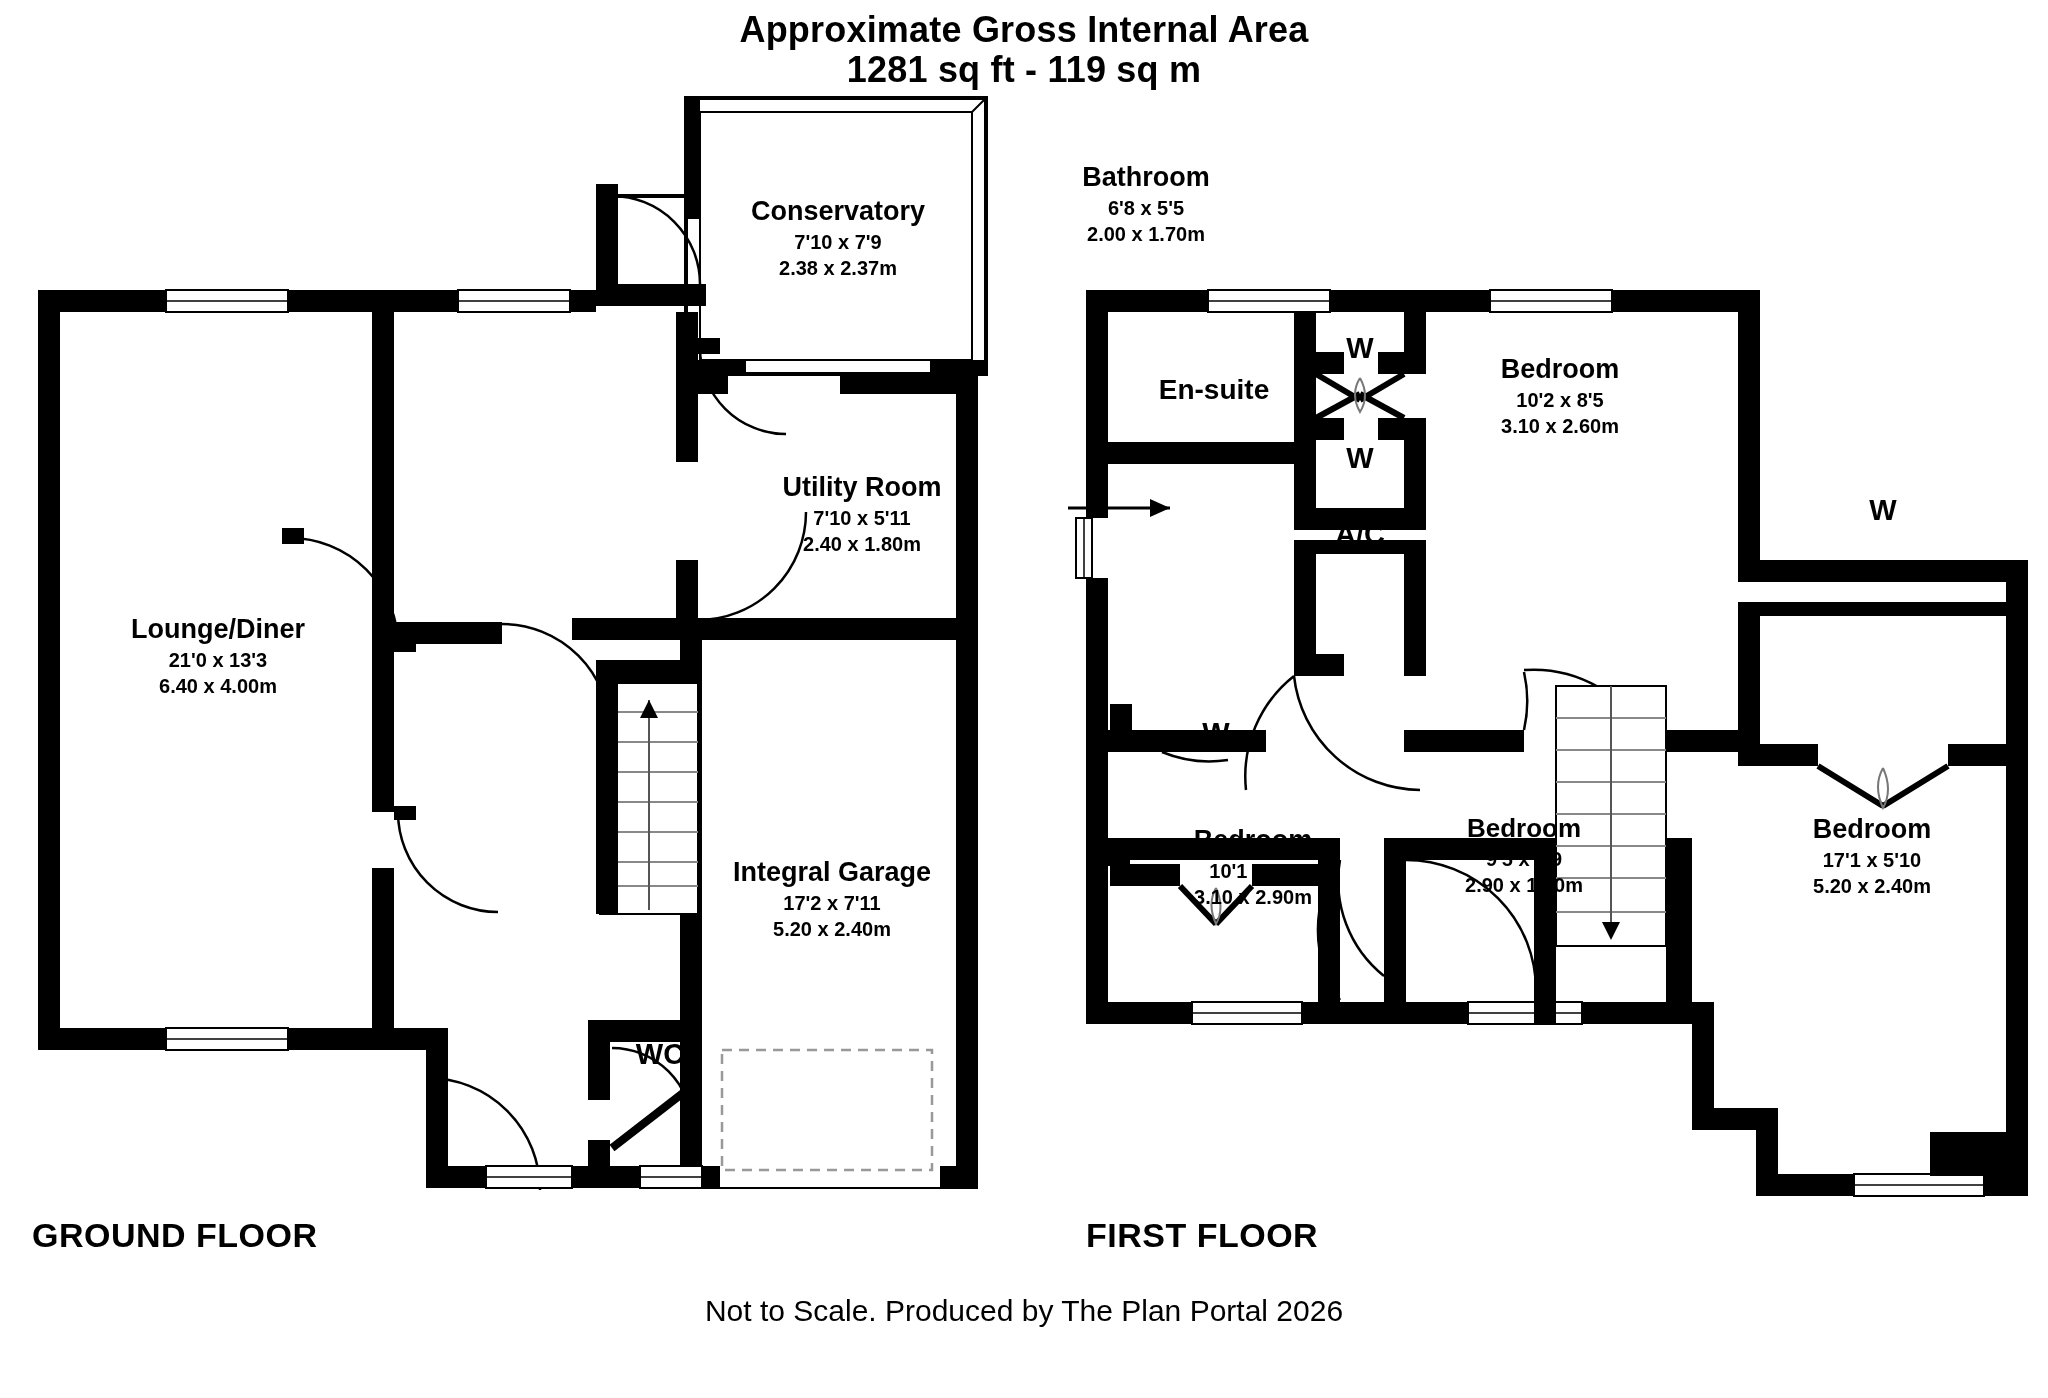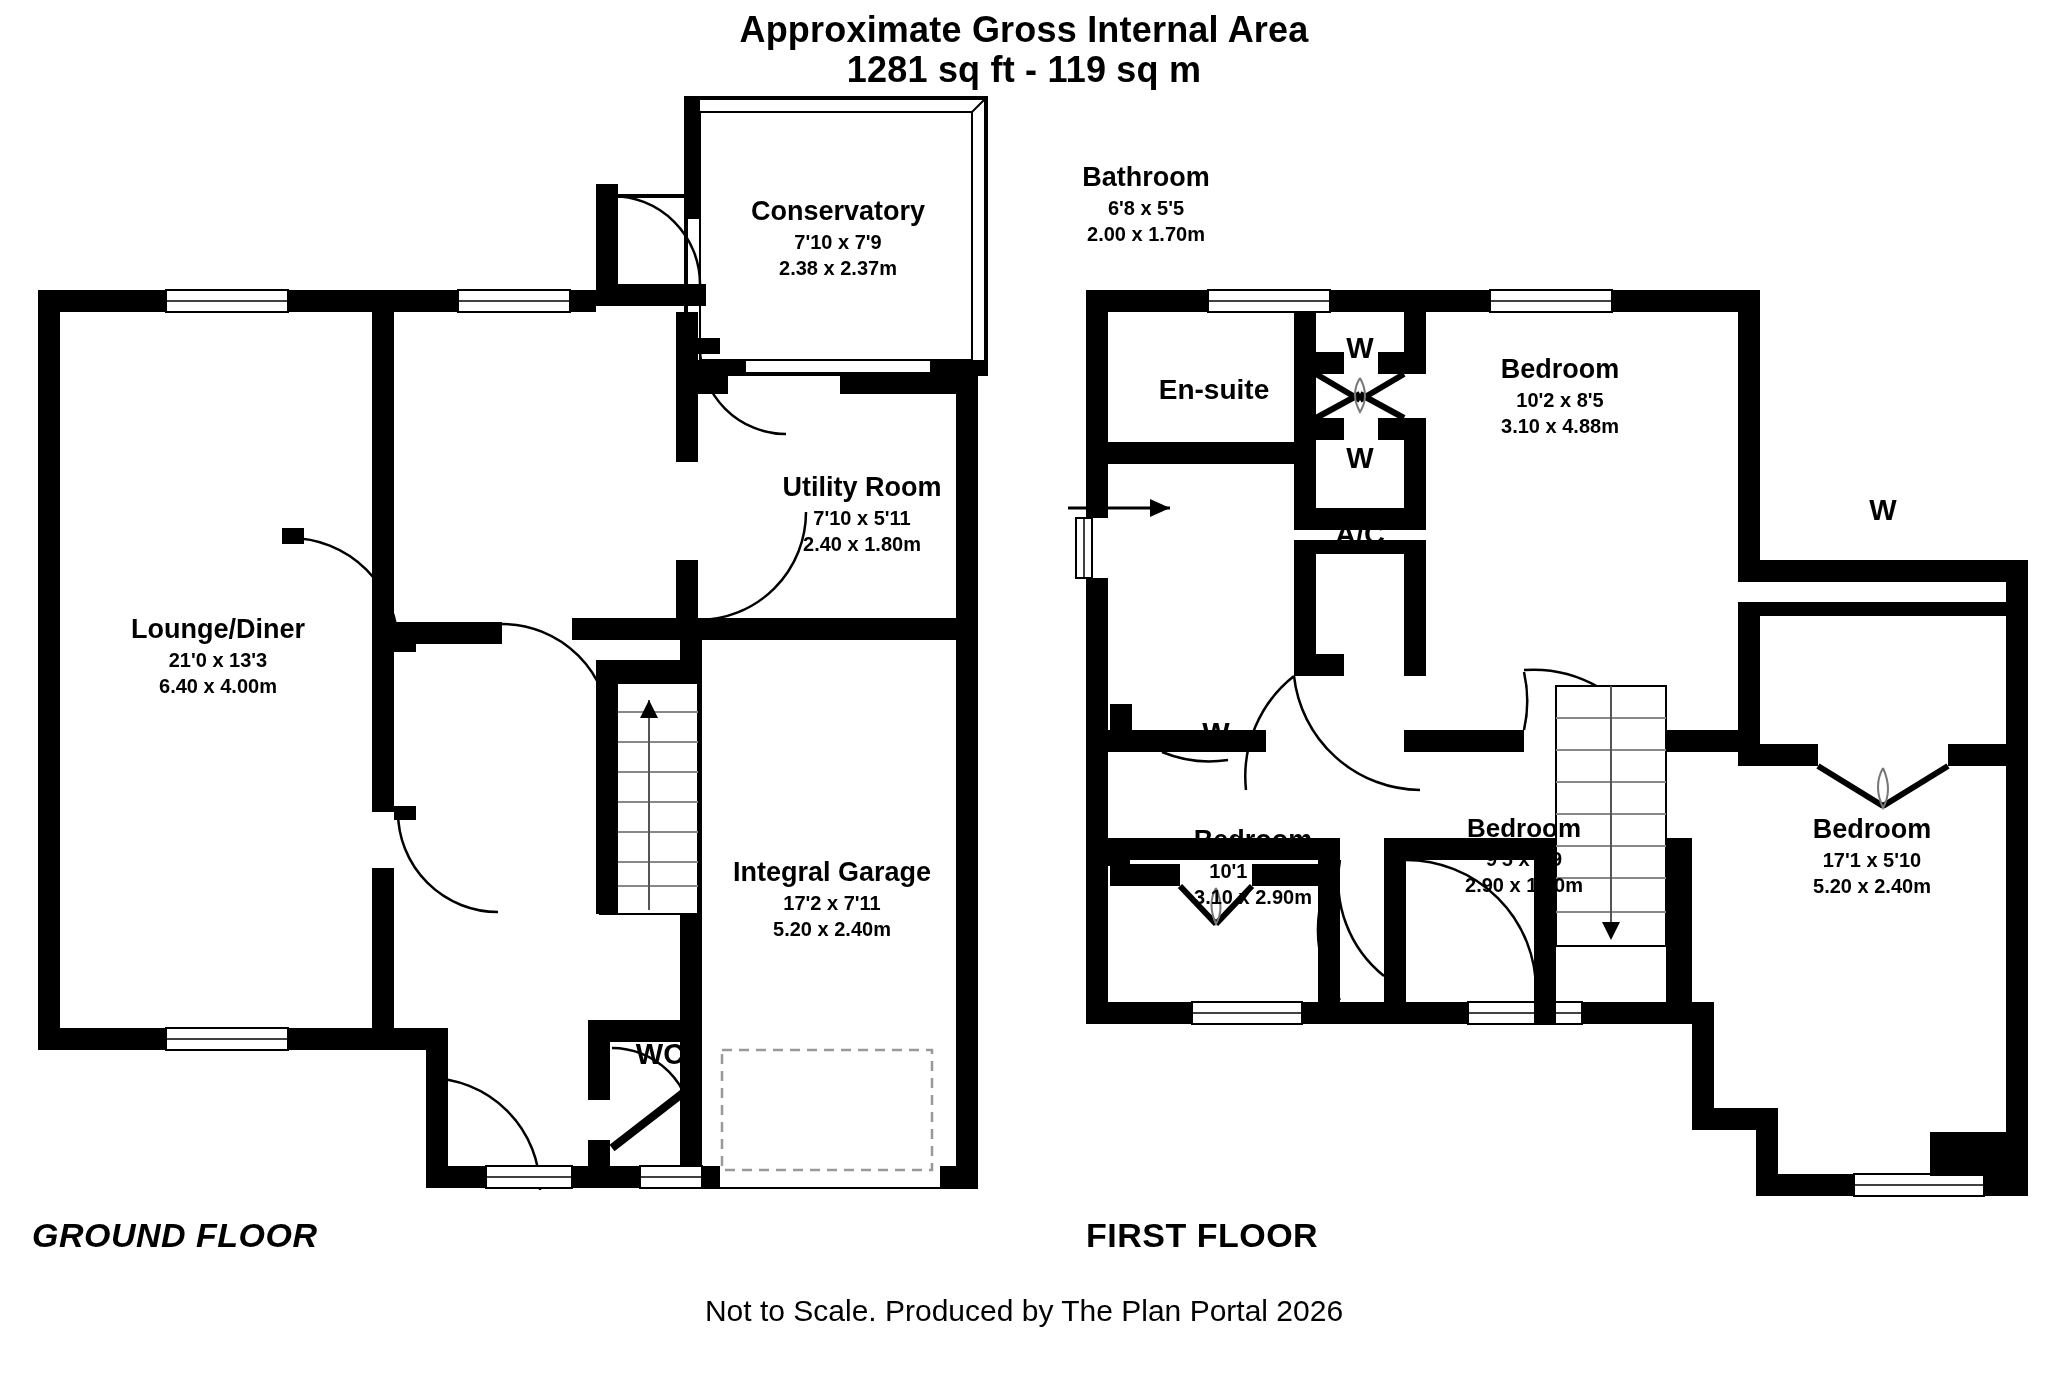--- a/index.html
+++ b/index.html
@@ -450,41 +450,41 @@
     <div>W</div>
   </div>
 
   <div class="lbl closet" style="left:1216px; top:715px;">
     <div>W</div>
   </div>
 
   <div class="lbl" style="left:1560px; top:352px;">
     <div class="name">Bedroom</div>
     <div class="dim">10'2 x 8'5</div>
-    <div class="dim">3.10 x 4.88m</div>
+    <div class="dim">3.10 x 2.60m</div>
   </div>
 
   <div class="lbl" style="left:1253px; top:823px;">
     <div class="name">Bedroom</div>
     <div class="dim">10'1 x 9'5</div>
     <div class="dim">3.10 x 2.90m</div>
   </div>
 
   <div class="lbl small" style="left:1524px; top:812px;">
     <div class="name">Bedroom</div>
     <div class="dim">9'5 x 5'9</div>
     <div class="dim">2.90 x 1.70m</div>
   </div>
 
   <div class="lbl" style="left:1872px; top:812px;">
     <div class="name">Bedroom</div>
     <div class="dim">17'1 x 5'10</div>
     <div class="dim">5.20 x 2.40m</div>
   </div>
 
-  <div class="floor-title" style="left:32px; top:1216px;font-style:italic;">GROUND FLOOR</div>
+  <div class="floor-title" style="left:32px; top:1216px;">GROUND FLOOR</div>
   <div class="floor-title" style="left:1086px; top:1216px;">FIRST FLOOR</div>
 
   <div class="footer" style="top:1290px;">
     <div class="f1">Not to Scale. Produced by The Plan Portal 2026</div>
   </div>
 
 </div>
 
 </body></html>

